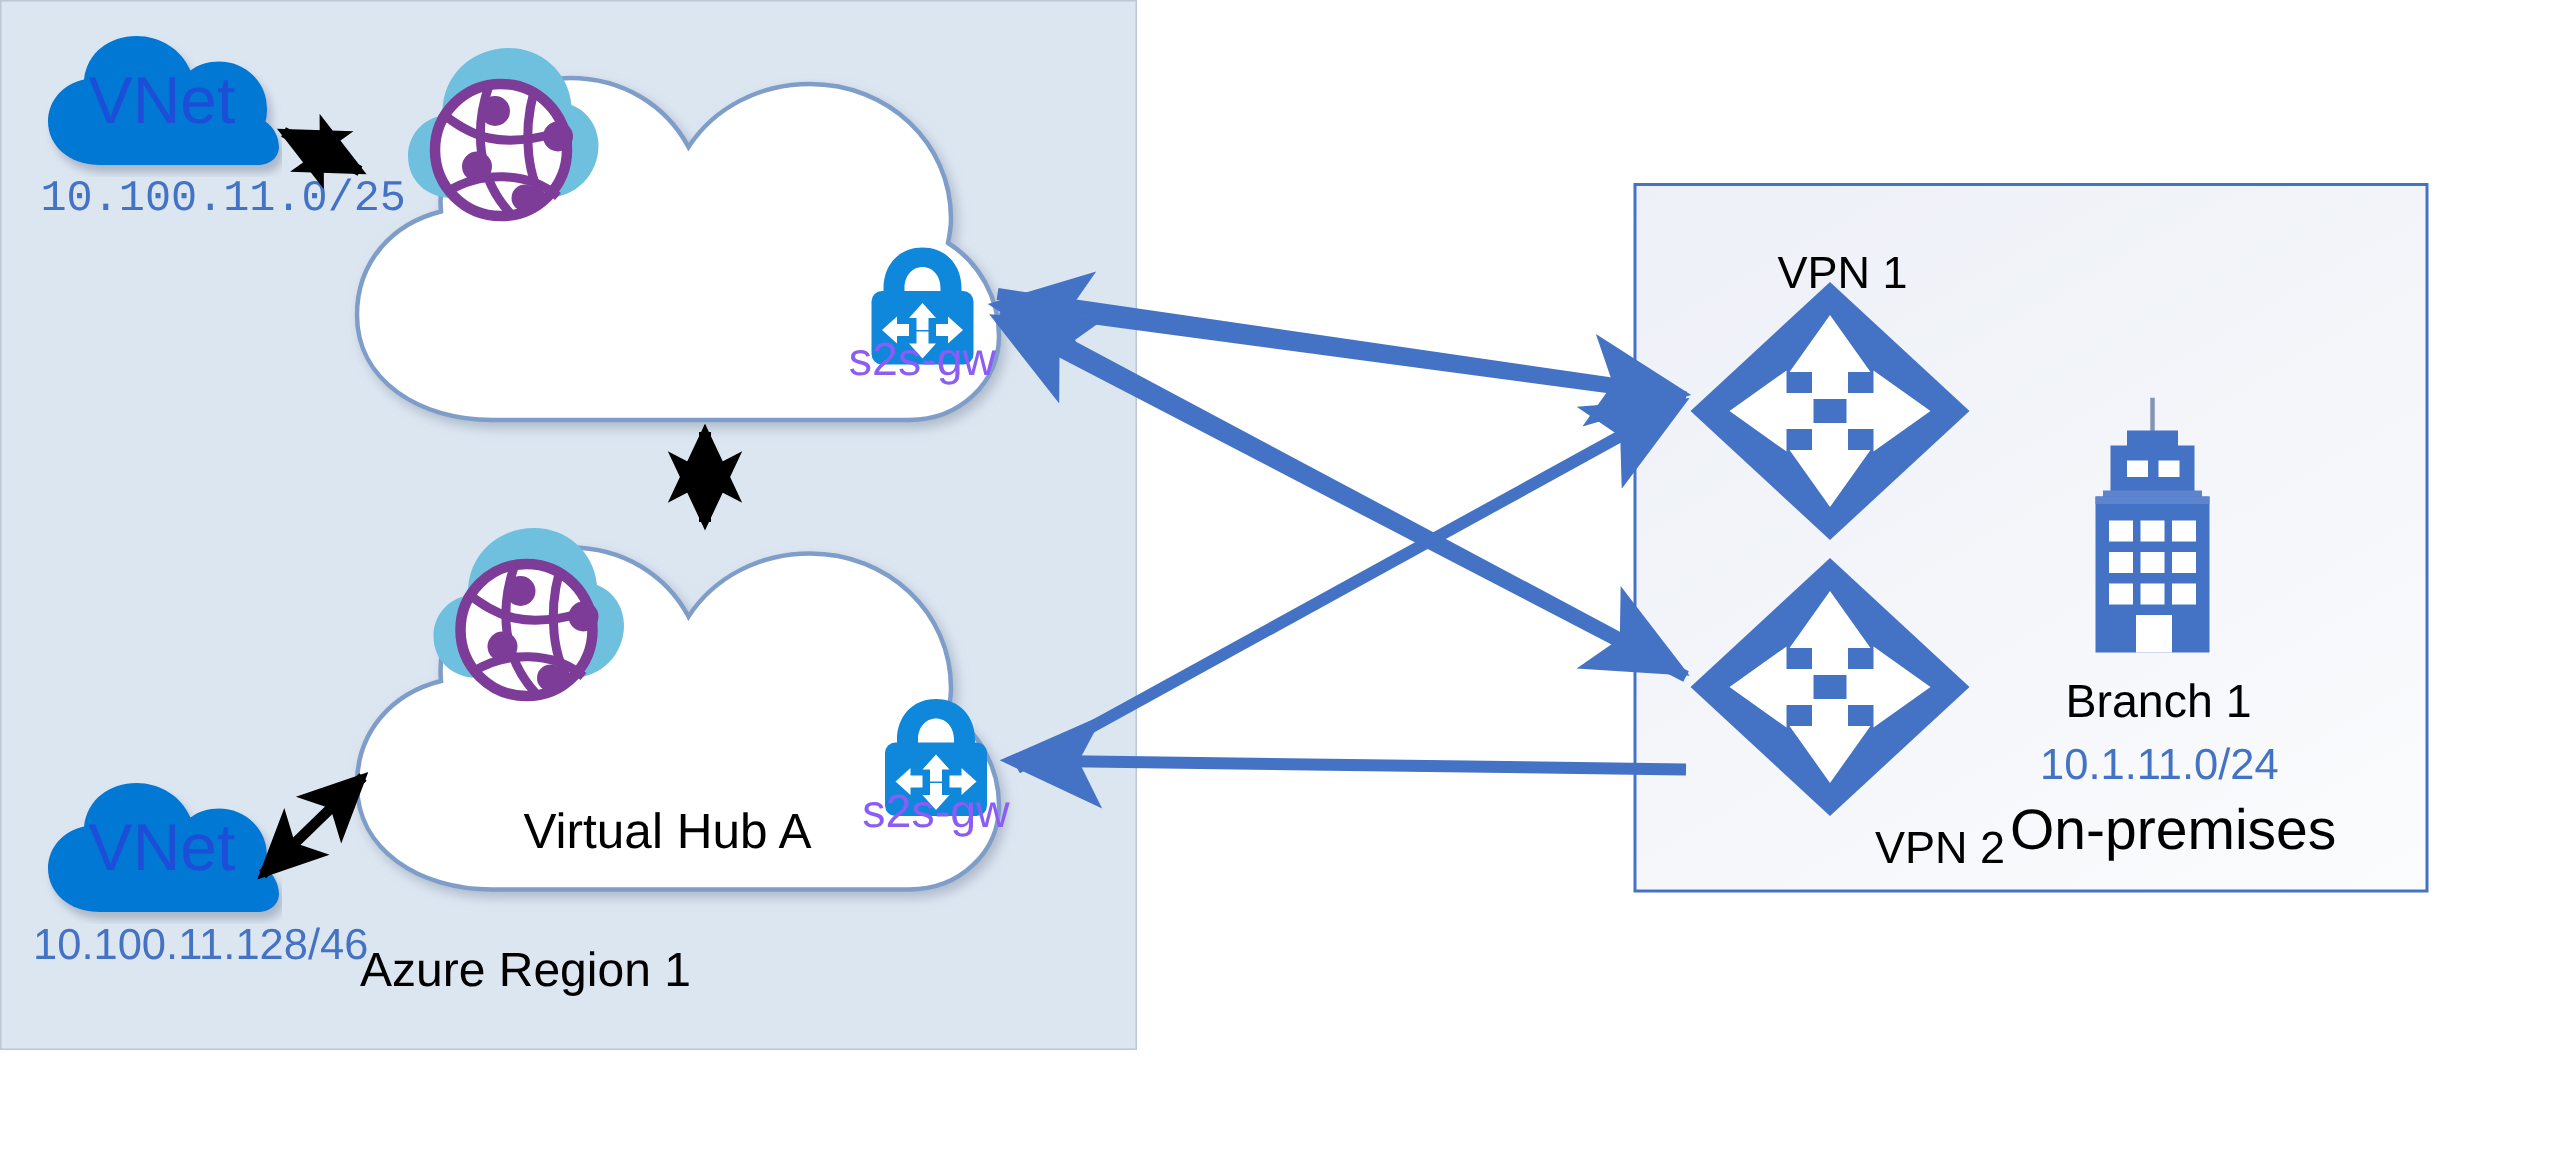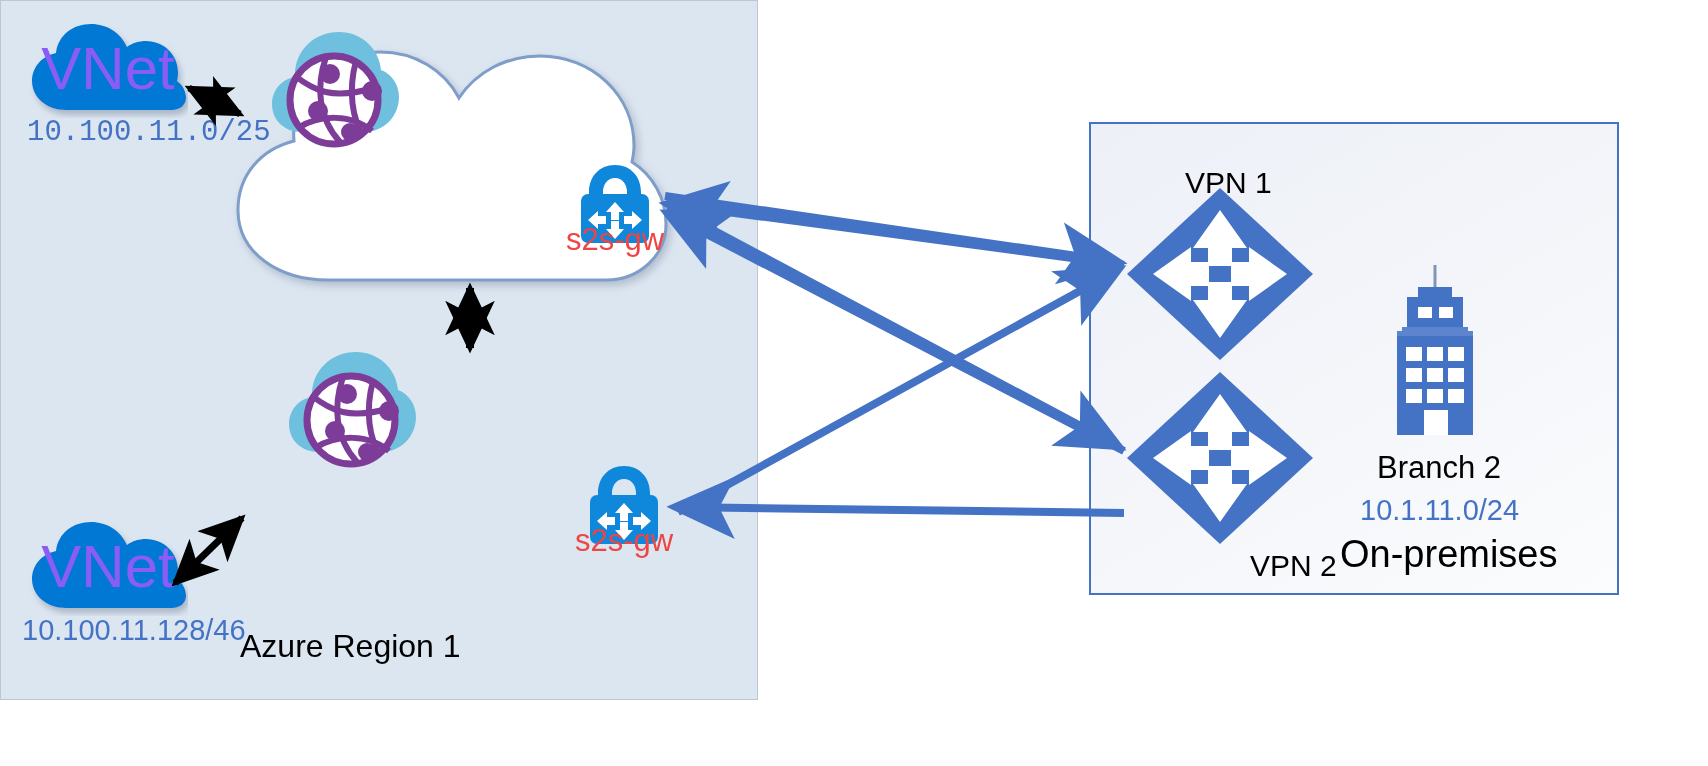--- a/index.html
+++ b/index.html
@@ -26,34 +26,34 @@
     border:2px solid #4472C4;box-sizing:border-box;
   }
   .cidr{position:absolute;white-space:nowrap;color:#4472C4;font-size:29px;}
 
   
   .vnet{position:absolute;width:160px;height:96px;}
   .vnet svg{position:absolute;left:0;top:0;}
   .vnet .t{
     position:absolute;left:0;top:0;width:160px;height:96px;
     display:flex;align-items:center;justify-content:center;
-    color:#8b5cf6;font-size:60px;padding-bottom:4px;box-sizing:border-box;
+    color:#1d4ed8;font-size:44px;padding-bottom:4px;box-sizing:border-box;
   }
 
   
   .hub{position:absolute;width:470px;height:280px;}
   .hub svg.cloudshape{position:absolute;left:0;top:0;}
   .hub .hubname{
     position:absolute;left:0;width:470px;text-align:center;
     font-size:33px;color:#000;
   }
 
   
   .icon{position:absolute;}
-  .gwlabel{position:absolute;font-size:31px;color:#ef4444;white-space:nowrap;text-align:center;}
+  .gwlabel{position:absolute;font-size:31px;color:#8b5cf6;white-space:nowrap;text-align:center;}
   .vpnlabel{position:absolute;font-size:30px;color:#000;white-space:nowrap;margin-top:16px;}
 
   .branch-name{position:absolute;font-size:31px;color:#000;white-space:nowrap;}
   .onprem-name{position:absolute;font-size:38px;color:#000;white-space:nowrap;}
 
   svg.edges{position:absolute;left:0;top:0;width:1708px;height:766px;pointer-events:none;}
 </style>
 </head>
 <body>
 
@@ -105,20 +105,40 @@
       <g fill="#ffffff">
         <path d="M42,39 L51,49 L46,49 L46,57 L38,57 L38,49 L33,49 Z"></path>
         <path d="M42,76 L33,66 L38,66 L38,58 L46,58 L46,66 L51,66 Z"></path>
         <path d="M15,57 L25,48 L25,53 L33,53 L33,61 L25,61 L25,66 Z"></path>
         <path d="M69,57 L59,66 L59,61 L51,61 L51,53 L59,53 L59,48 Z"></path>
       </g>
     </svg>
   </div>
   <div class="gwlabel" style="left:548px;top:222px;width:134px;">s2s-gw</div>
 
+  <div class="hub" style="left:210px;top:335px;">
+    <svg class="cloudshape" width="470" height="280" viewBox="0 0 470 280">
+      <defs>
+        <filter id="hashadow" x="-20%" y="-20%" width="150%" height="150%">
+          <feDropShadow dx="3" dy="4" stdDeviation="4" flood-color="#8a97aa" flood-opacity="0.55"></feDropShadow>
+        </filter>
+      </defs>
+      <path filter="url(#hashadow)" fill="#ffffff" stroke="#7F9DC9" stroke-width="3" d="M118,258
+           C70,258 28,232 28,188
+           C28,152 52,127 84,119
+           C80,72 118,30 170,30
+           C205,30 234,48 249,76
+           C266,50 296,34 330,34
+           C382,34 424,73 424,124
+           C424,129 423,135 422,140
+           C443,153 456,177 456,202
+           C456,233 430,258 396,258 Z"></path>
+    </svg>
+    <div class="hubname" style="top:200px;">Virtual Hub A</div>
+  </div>
 
   <div class="icon" style="left:285px;top:348px;">
     <svg width="132" height="130" viewBox="0 0 132 130">
       <path fill="#6FC0DE" d="M34,104 C16,104 4,92 4,76 C4,62 14,51 27,49 C26,22 47,4 71,4 C93,4 111,20 113,42 C124,46 131,57 131,69 C131,88 116,104 96,104 Z"></path>
       <circle cx="66" cy="72" r="44" fill="#ffffff" stroke="#7D3C98" stroke-width="7"></circle>
       <g fill="none" stroke="#7D3C98" stroke-width="6">
         <path d="M26,47 C46,63 64,72 106,60"></path>
         <path d="M30,100 C52,86 84,86 104,103"></path>
         <path d="M58,29 C48,58 50,90 72,114"></path>
         <path d="M88,33 C80,62 84,92 96,108"></path>
@@ -217,21 +237,21 @@
         <rect x="29" y="103" width="16" height="14"></rect>
         <rect x="50" y="103" width="16" height="14"></rect>
         <rect x="71" y="103" width="16" height="14"></rect>
         <rect x="29" y="124" width="16" height="14"></rect>
         <rect x="50" y="124" width="16" height="14"></rect>
         <rect x="71" y="124" width="16" height="14"></rect>
         <rect x="47" y="145" width="24" height="25"></rect>
       </g>
     </svg>
   </div>
-  <div class="branch-name" style="left:1377px;top:450px;width:116px;text-align:center;">Branch 2</div>
+  <div class="branch-name" style="left:1377px;top:450px;width:116px;text-align:center;">Branch 1</div>
   <div class="cidr" style="left:1360px;top:494px;width:152px;text-align:center;">10.1.11.0/24</div>
   <div class="onprem-name" style="left:1340px;top:533px;text-align:center;">On-premises</div>
 
   <svg class="edges" viewBox="0 0 1708 766">
     <defs>
       <marker id="bluehead" markerWidth="9" markerHeight="9" refX="7.4" refY="4.5" orient="auto">
         <path d="M0,0.6 L8.6,4.5 L0,8.4 L2,4.5 Z" fill="#4472C4"></path>
       </marker>
       <marker id="blackhead" markerWidth="7" markerHeight="7" refX="5.9" refY="3.5" orient="auto">
         <path d="M0,0.4 L6.6,3.5 L0,6.6 L1.6,3.5 Z" fill="#000000"></path>

